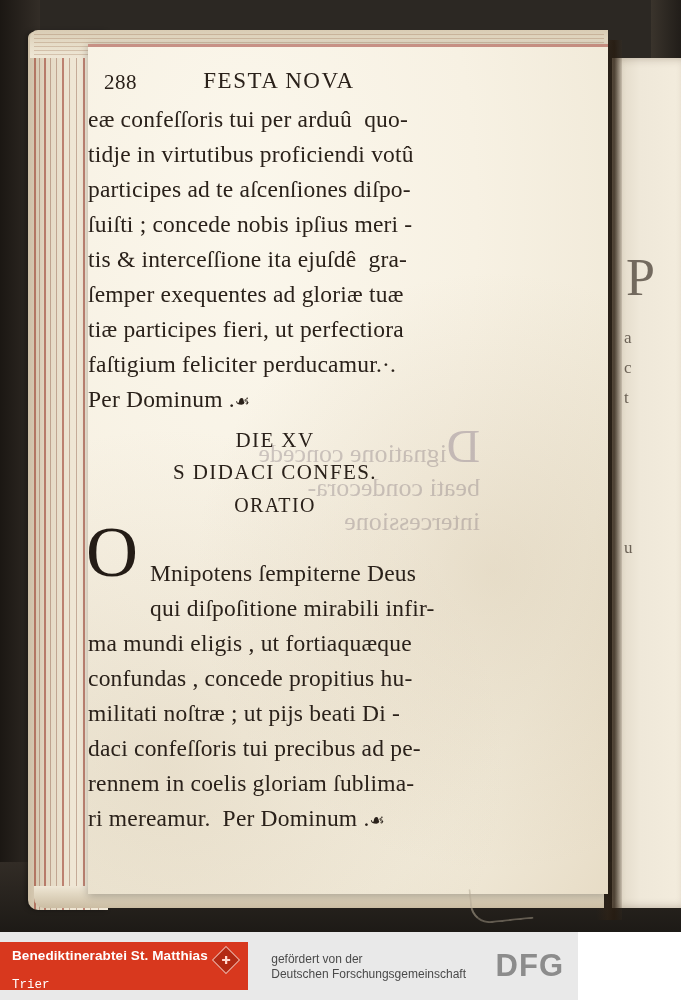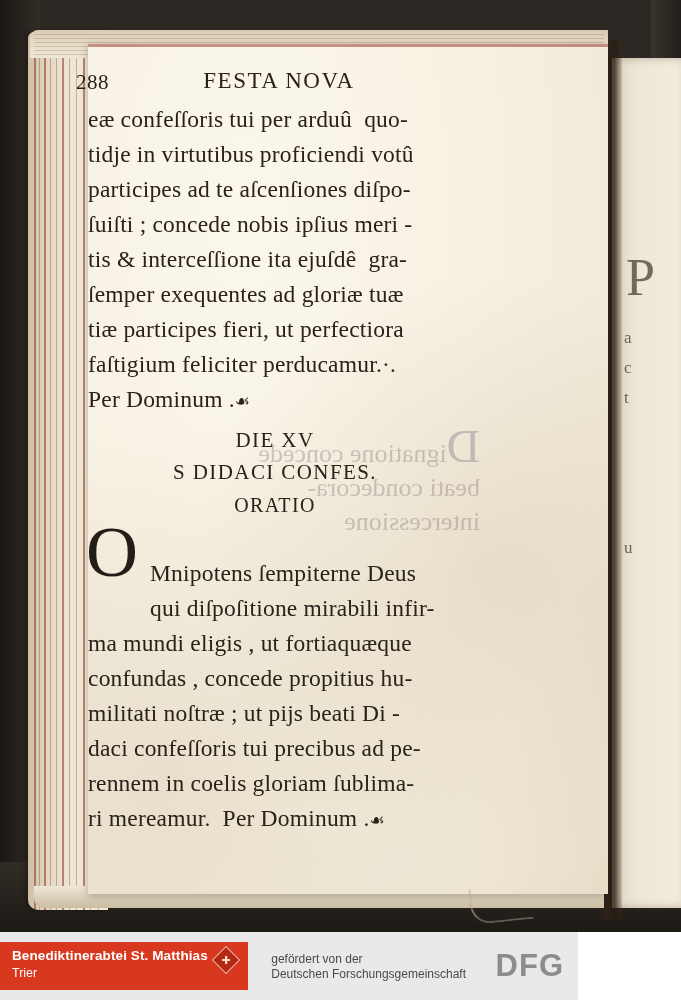--- a/index.html
+++ b/index.html
@@ -161,21 +161,21 @@
 
   
   .text-block {
     position: absolute;
     left: 0; top: 0;
     width: 520px; height: 850px;
     color: #2a211a;
   }
   .folio {
     position: absolute;
-    left: 76px; top: 70px;
+    left: 104px; top: 70px;
     font-size: 21px;
     letter-spacing: .5px;
   }
   .running-title {
     position: absolute;
     left: 0; top: 68px;
     width: 520px;
     text-align: center;
     font-size: 23px;
     letter-spacing: 1.5px;
@@ -271,21 +271,21 @@
   .brand {
     position: absolute;
     left: 0; top: 10px;
     width: 248px; height: 48px;
     background: #d8381e;
     color: #ffffff;
     box-sizing: border-box;
     padding: 6px 10px 0 12px;
   }
   .brand .l1 { font-family: "Liberation Sans", sans-serif; font-size: 13.5px; font-weight: bold; letter-spacing: .1px; }
-  .brand .l2 { font-family: Liberation Sans, sans-serif; font-size: 12.5px; margin-top: 3px; }
+  .brand .l2 { font-family: Liberation Mono, monospace; font-size: 12.5px; margin-top: 15px; }
   .brand .mark {
     position: absolute;
     right: 12px; top: 8px;
     width: 18px; height: 18px;
     background: #b32a14;
     border: 1px solid #f0b3a6;
     transform: rotate(45deg);
   }
   .brand .mark span {
     position: absolute;

